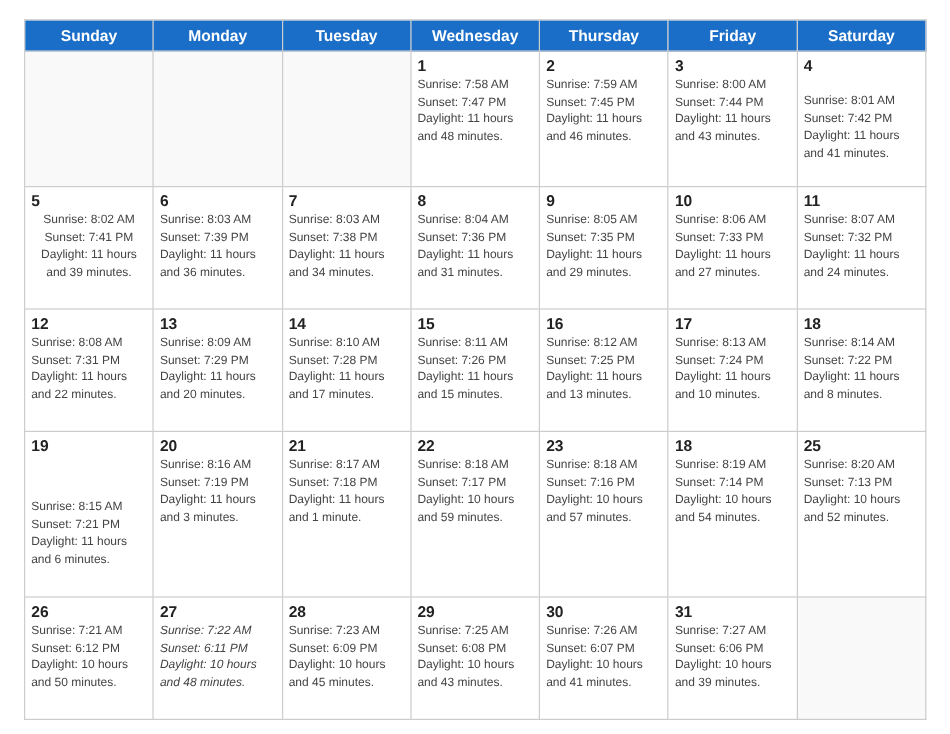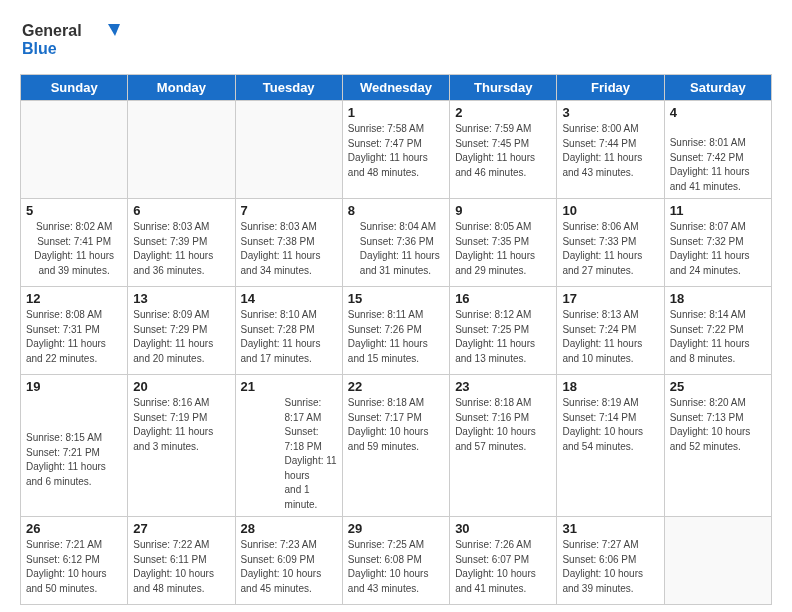--- a/index.html
+++ b/index.html
@@ -77,35 +77,20 @@
       line-height: 1.45;
     }
     .empty-cell {
       background: #f9f9f9;
     }
   </style>
 </head>
 <body>
 
 <div class="page">
-  <div class="header">
-    <div class="logo">
-      <div>
-        <svg width="110" height="44" viewBox="0 0 110 44">
-          <text x="2" y="20" font-family="Arial" font-size="16" font-weight="bold" fill="#333">General</text>
-          <polygon points="88,8 100,8 95,20" fill="#1a6ec8"></polygon>
-          <text x="2" y="38" font-family="Arial" font-size="16" font-weight="bold" fill="#1a6ec8">Blue</text>
-        </svg>
-      </div>
-    </div>
-    <div class="title-block">
-      <div class="month-year"></div>
-      <div class="location"></div>
-    </div>
-  </div>
 
   <table class="calendar">
     <thead>
       <tr>
         <th>Sunday</th>
         <th>Monday</th>
         <th>Tuesday</th>
         <th>Wednesday</th>
         <th>Thursday</th>
         <th>Friday</th>
@@ -163,21 +148,21 @@
           </td>
           <td>
             <span class="day-num">7</span>
             <div class="day-info" style="white-space: pre-line;">Sunrise: 8:03 AM
 Sunset: 7:38 PM
 Daylight: 11 hours
 and 34 minutes.</div>
           </td>
           <td>
             <span class="day-num">8</span>
-            <div class="day-info" style="white-space: pre-line; margin-left: 12px;">Sunrise: 8:04 AM
+            <div class="day-info" style="white-space: pre-line;">Sunrise: 8:04 AM
 Sunset: 7:36 PM
 Daylight: 11 hours
 and 31 minutes.</div>
           </td>
           <td>
             <span class="day-num">9</span>
             <div class="day-info" style="white-space: pre-line;">Sunrise: 8:05 AM
 Sunset: 7:35 PM
 Daylight: 11 hours
 and 29 minutes.</div>
@@ -258,21 +243,21 @@
           </td>
           <td>
             <span class="day-num">20</span>
             <div class="day-info" style="white-space: pre-line;">Sunrise: 8:16 AM
 Sunset: 7:19 PM
 Daylight: 11 hours
 and 3 minutes.</div>
           </td>
           <td>
             <span class="day-num">21</span>
-            <div class="day-info" style="white-space: pre-line; margin-left: 44px;">Sunrise: 8:17 AM
+            <div class="day-info" style="white-space: pre-line;">Sunrise: 8:17 AM
 Sunset: 7:18 PM
 Daylight: 11 hours
 and 1 minute.</div>
           </td>
           <td>
             <span class="day-num">22</span>
             <div class="day-info" style="white-space: pre-line;">Sunrise: 8:18 AM
 Sunset: 7:17 PM
 Daylight: 10 hours
 and 59 minutes.</div>
@@ -302,21 +287,21 @@
         <tr>
           <td>
             <span class="day-num">26</span>
             <div class="day-info" style="white-space: pre-line;">Sunrise: 7:21 AM
 Sunset: 6:12 PM
 Daylight: 10 hours
 and 50 minutes.</div>
           </td>
           <td>
             <span class="day-num">27</span>
-            <div class="day-info" style="white-space: pre-line;">Sunrise: 7:22 AM
+            <div class="day-info" style="white-space: pre-line; font-style: italic;">Sunrise: 7:22 AM
 Sunset: 6:11 PM
 Daylight: 10 hours
 and 48 minutes.</div>
           </td>
           <td>
             <span class="day-num">28</span>
             <div class="day-info" style="white-space: pre-line;">Sunrise: 7:23 AM
 Sunset: 6:09 PM
 Daylight: 10 hours
 and 45 minutes.</div>

